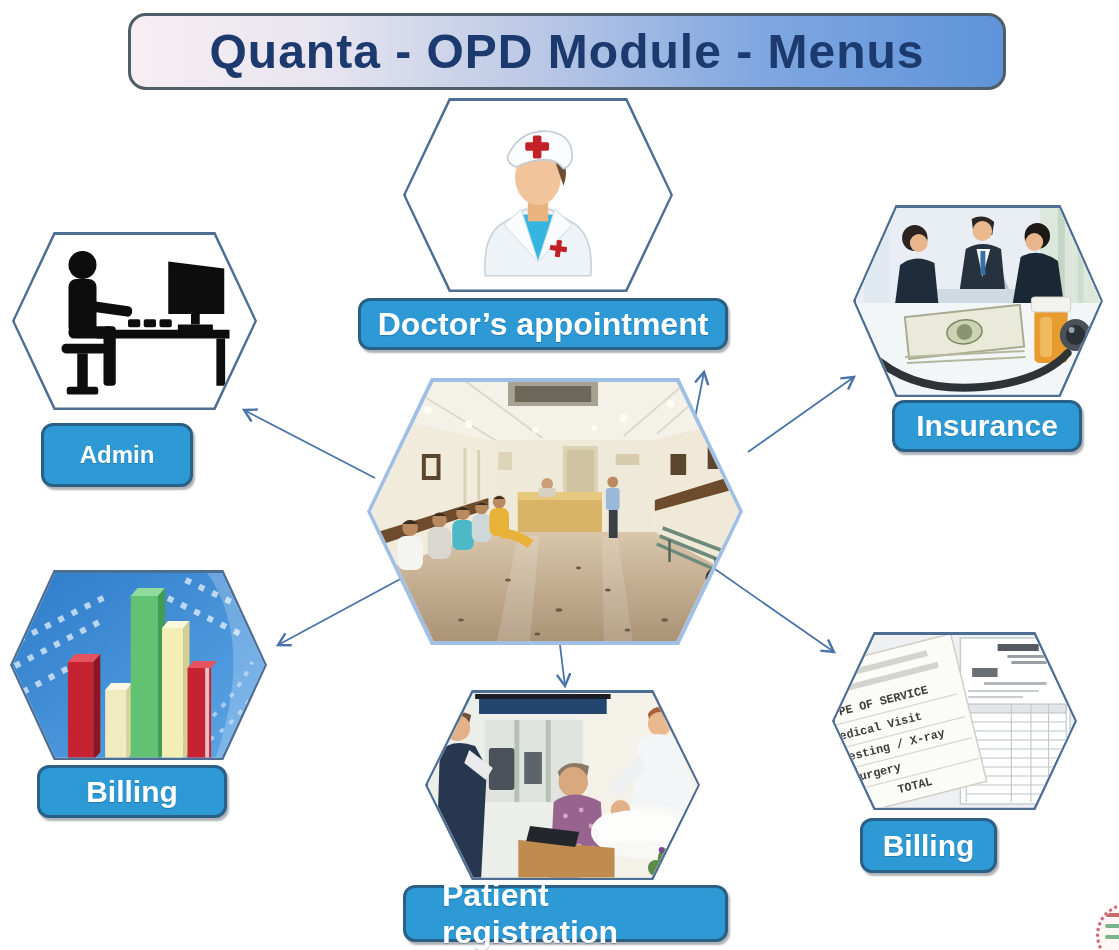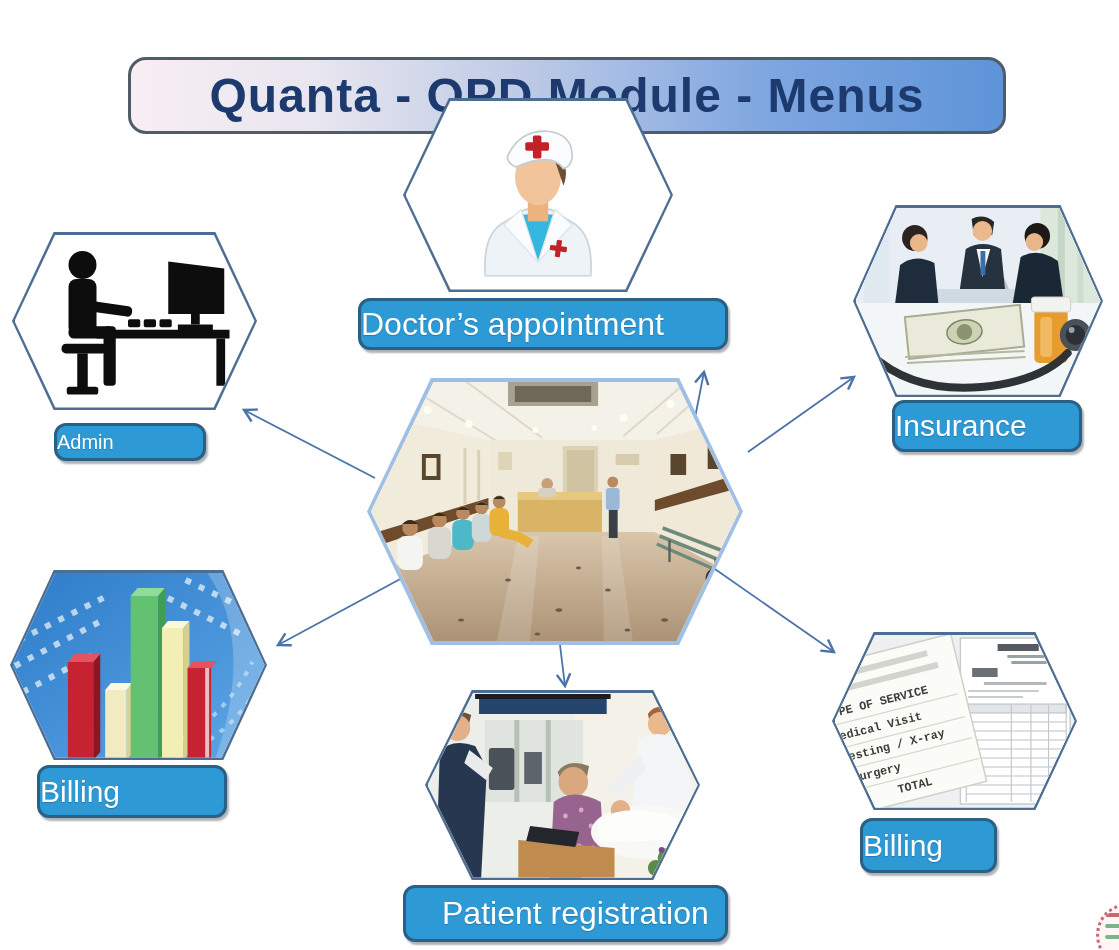--- a/index.html
+++ b/index.html
@@ -14,40 +14,40 @@
   html,body{margin:0;padding:0;background:#ffffff;}
   .canvas{
     position:relative;width:1119px;height:950px;overflow:hidden;background:#ffffff;
     font-family:"Liberation Sans",sans-serif;
   }
   .slide-title{
     position:absolute;left:128px;top:13px;width:878px;height:77px;
     box-sizing:border-box;border:3px solid #4E5D66;border-radius:18px;
     background:linear-gradient(90deg,#f8eef3 0%,#e7e5ef 22%,#bcc9e6 46%,#80a7e0 72%,#5e94d9 100%);
     display:flex;align-items:center;justify-content:center;
-    color:var(--title-text);font-size:48px;font-weight:700;letter-spacing:1px;margin-top:44px;
+    color:var(--title-text);font-size:48px;font-weight:700;letter-spacing:1px;
   }
   .hex{position:absolute;}
   .hex .hex-border,.hex .hex-fill{
     position:absolute;
     clip-path:polygon(17% 0%,83% 0%,100% 50%,83% 100%,17% 100%,0% 50%);
   }
   .hex .hex-border{inset:0;background:var(--hex-border);}
   .hex .hex-fill{inset:2.5px;background:#ffffff;overflow:hidden;
     display:flex;align-items:center;justify-content:center;}
   .hex.center-hex .hex-border{background:var(--center-hex-border);}
   .hex.center-hex .hex-fill{inset:4px;}
   .hex-fill svg{display:block;}
   .label-btn{
     position:absolute;box-sizing:border-box;
     background:var(--label-fill);
     border:3px solid var(--label-border);border-radius:12px;
     box-shadow:2px 3px 2px rgba(75,85,95,0.45);
-    display:flex;align-items:center;
-    color:var(--label-text);font-weight:400;
+    display:flex;align-items:center;justify-content:center;
+    color:var(--label-text);font-weight:700;
     text-shadow:0 1px 1px rgba(20,60,90,0.35);
   }
   .arrows{position:absolute;left:0;top:0;width:1119px;height:950px;pointer-events:none;}
   .arrow-line{stroke:var(--arrow);stroke-width:1.8;fill:none;}
   .arrow-head{stroke:var(--arrow);stroke-width:1.6;fill:none;}
   .corner-logo{
     position:absolute;left:1096px;top:903px;width:64px;height:64px;border-radius:50%;
     border:3px dotted #cc6677;background:#fdf6f4;box-sizing:border-box;overflow:hidden;
   }
   .corner-logo i{display:block;height:4px;background:#7ab58a;margin:7px 6px 0 6px;border-radius:2px;}
@@ -121,21 +121,21 @@
           <rect x="169" y="94" width="40" height="8"></rect>
           <rect x="44" y="96" width="52" height="14" rx="6"></rect>
           <rect x="84" y="96" width="14" height="68" rx="4"></rect>
           <rect x="36" y="116" width="52" height="11" rx="5"></rect>
           <rect x="54" y="127" width="12" height="46"></rect>
           <rect x="42" y="165" width="36" height="9" rx="3"></rect>
         </g>
       </svg>
     </div>
   </div>
-  <div class="label-btn" style="left:54px;top:423px;width:152px;height:38px;font-size:20px;">
+  <div class="label-btn" style="left:41px;top:423px;width:152px;height:64px;font-size:24px;">
     <span>Admin</span>
   </div>
 
   <div class="hex" style="left:853px;top:205px;width:250px;height:192px;">
     <div class="hex-border"></div>
     <div class="hex-fill">
       <svg width="250" height="192" viewBox="0 0 250 192" preserveAspectRatio="none">
         <rect width="250" height="192" fill="#f3f6f7"></rect>
         <rect x="0" y="0" width="250" height="98" fill="#e8eef4"></rect>
         <rect x="188" y="0" width="62" height="98" fill="#dde8dd"></rect>

